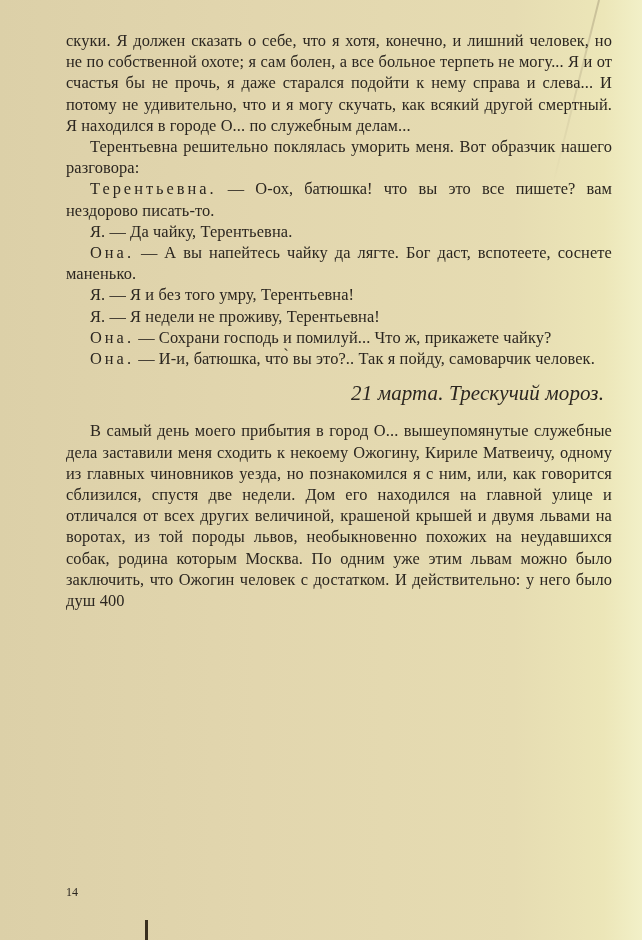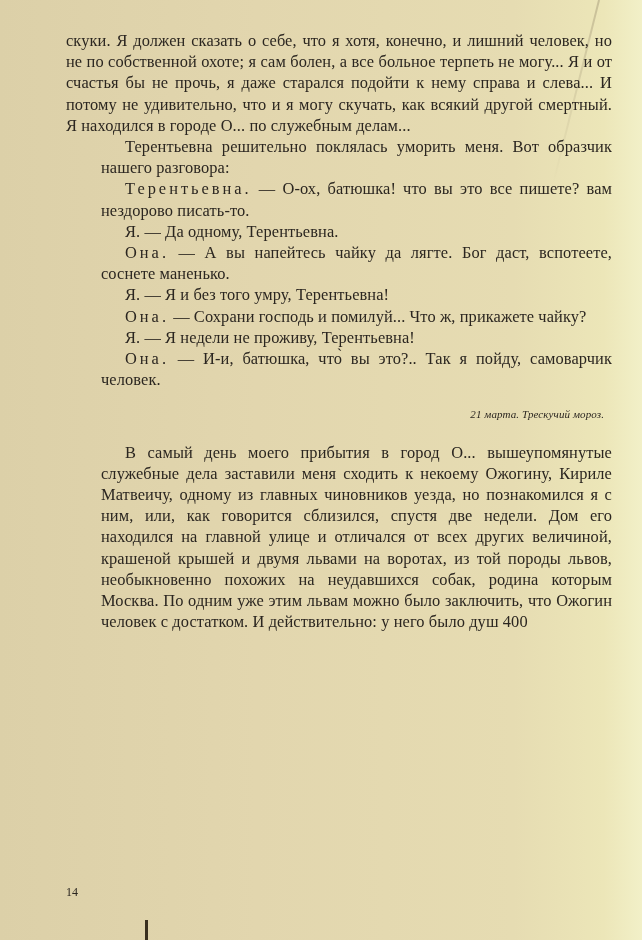--- a/index.html
+++ b/index.html
@@ -10,25 +10,25 @@
       font-family: "DejaVu Serif", "Liberation Serif", serif;
       color: #2b2620;
     }
     .page {
       position: absolute; left: 66px; top: 30px; width: 546px;
       font-family: Liberation Serif, serif;
       font-size: 16.4px; line-height: 21.2px;
       letter-spacing: 0.1px;
     }
     .p { text-align: justify; text-align-last: left; margin: 0; }
-    .indent { text-indent: 24px; margin-left: 35px; }
+    .indent { text-indent: 24px; }
     .spk { letter-spacing: 3px; }
     .dateline {
       text-align: right; font-style: italic; margin: 14px 0 16px 0;
-      padding-right: 8px; font-size: 11px;
+      padding-right: 8px; font-size: 21px;
     }
     .pagenum {
       position: absolute; left: 66px; top: 885px;
       font-family: "Liberation Serif", serif; font-size: 12px;
     }
     .crease {
       position: absolute; left: 598px; top: 0; width: 2px; height: 190px;
       background: linear-gradient(#c8bf98, rgba(200,190,150,0));
       transform: rotate(14deg); transform-origin: top;
     }
@@ -40,25 +40,25 @@
 </head>
 <body>
 
 <div class="crease"></div>
 
 <div class="page">
   <p class="p">скуки. Я должен сказать о себе, что я хотя, конечно, и лишний человек, но не по собственной охоте; я сам болен, а все больное терпеть не могу... Я и от счастья бы не прочь, я даже старался подойти к нему справа и слева... И потому не удивительно, что и я могу скучать, как всякий другой смертный. Я находился в городе О... по служебным делам...</p>
   <p class="p indent">Терентьевна решительно поклялась уморить меня. Вот образчик нашего разговора:</p>
 
   <p class="p indent"><span class="spk">Терентьевна.</span><span> — О-ох, батюшка! что вы это все пишете? вам нездорово писать-то.</span></p>
-  <p class="p indent"><span>Я.</span><span> — Да одному, Терентьевна.</span></p>
+  <p class="p indent"><span>Я.</span><span> — Да чайку, Терентьевна.</span></p>
   <p class="p indent"><span class="spk">Она.</span><span> — А вы напейтесь чайку да лягте. Бог даст, вспотеете, соснете маненько.</span></p>
   <p class="p indent"><span>Я.</span><span> — Я и без того умру, Терентьевна!</span></p>
+  <p class="p indent"><span>Я.</span><span> — Я недели не проживу, Терентьевна!</span></p>
   <p class="p indent"><span class="spk">Она.</span><span> — Сохрани господь и помилуй... Что ж, прикажете чайку?</span></p>
-  <p class="p indent"><span>Я.</span><span> — Я недели не проживу, Терентьевна!</span></p>
   <p class="p indent"><span class="spk">Она.</span><span> — И-и, батюшка, что̀ вы это?.. Так я пойду, самоварчик человек.</span></p>
 
 
   <div class="dateline">21 марта. Трескучий мороз.</div>
 
   <p class="p indent">В самый день моего прибытия в город О... вышеупомянутые служебные дела заставили меня сходить к некоему Ожогину, Кириле Матвеичу, одному из главных чиновников уезда, но познакомился я с ним, или, как говорится сблизился, спустя две недели. Дом его находился на главной улице и отличался от всех других величиной, крашеной крышей и двумя львами на воротах, из той породы львов, необыкновенно похожих на неудавшихся собак, родина которым Москва. По одним уже этим львам можно было заключить, что Ожогин человек с достатком. И действительно: у него было душ 400</p>
 </div>
 
 <div class="pagenum">14</div>
 <div class="mark"></div>

